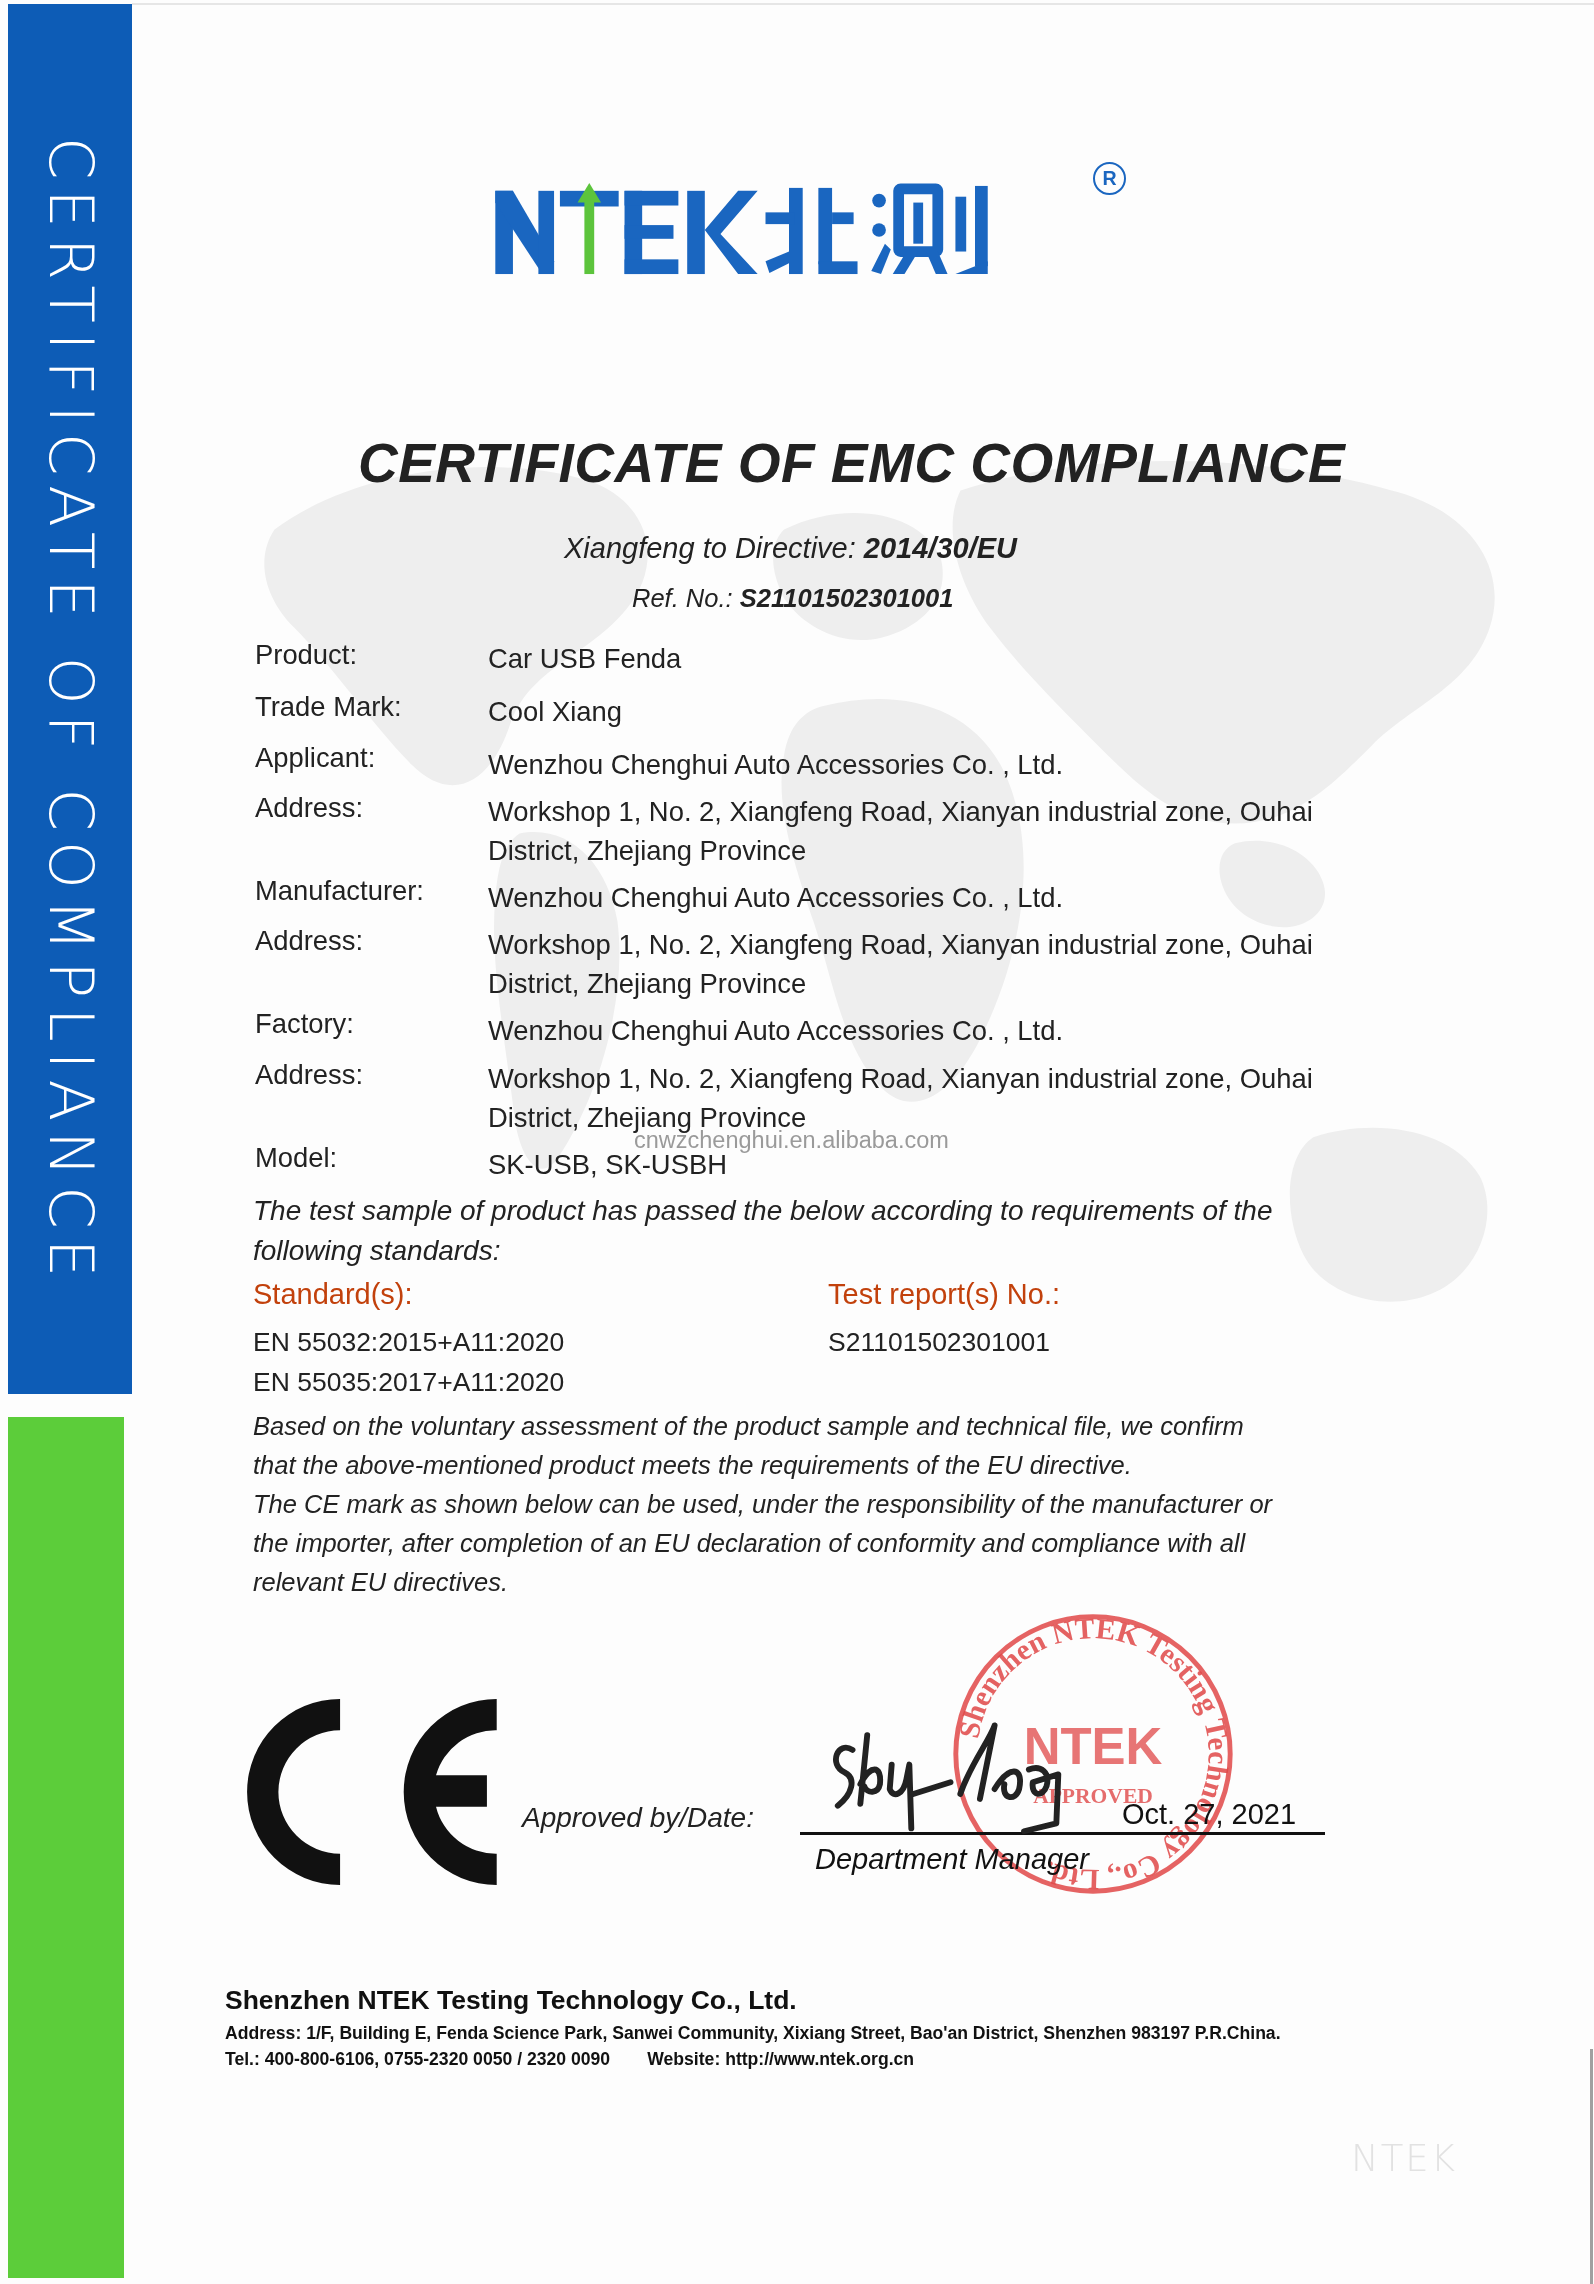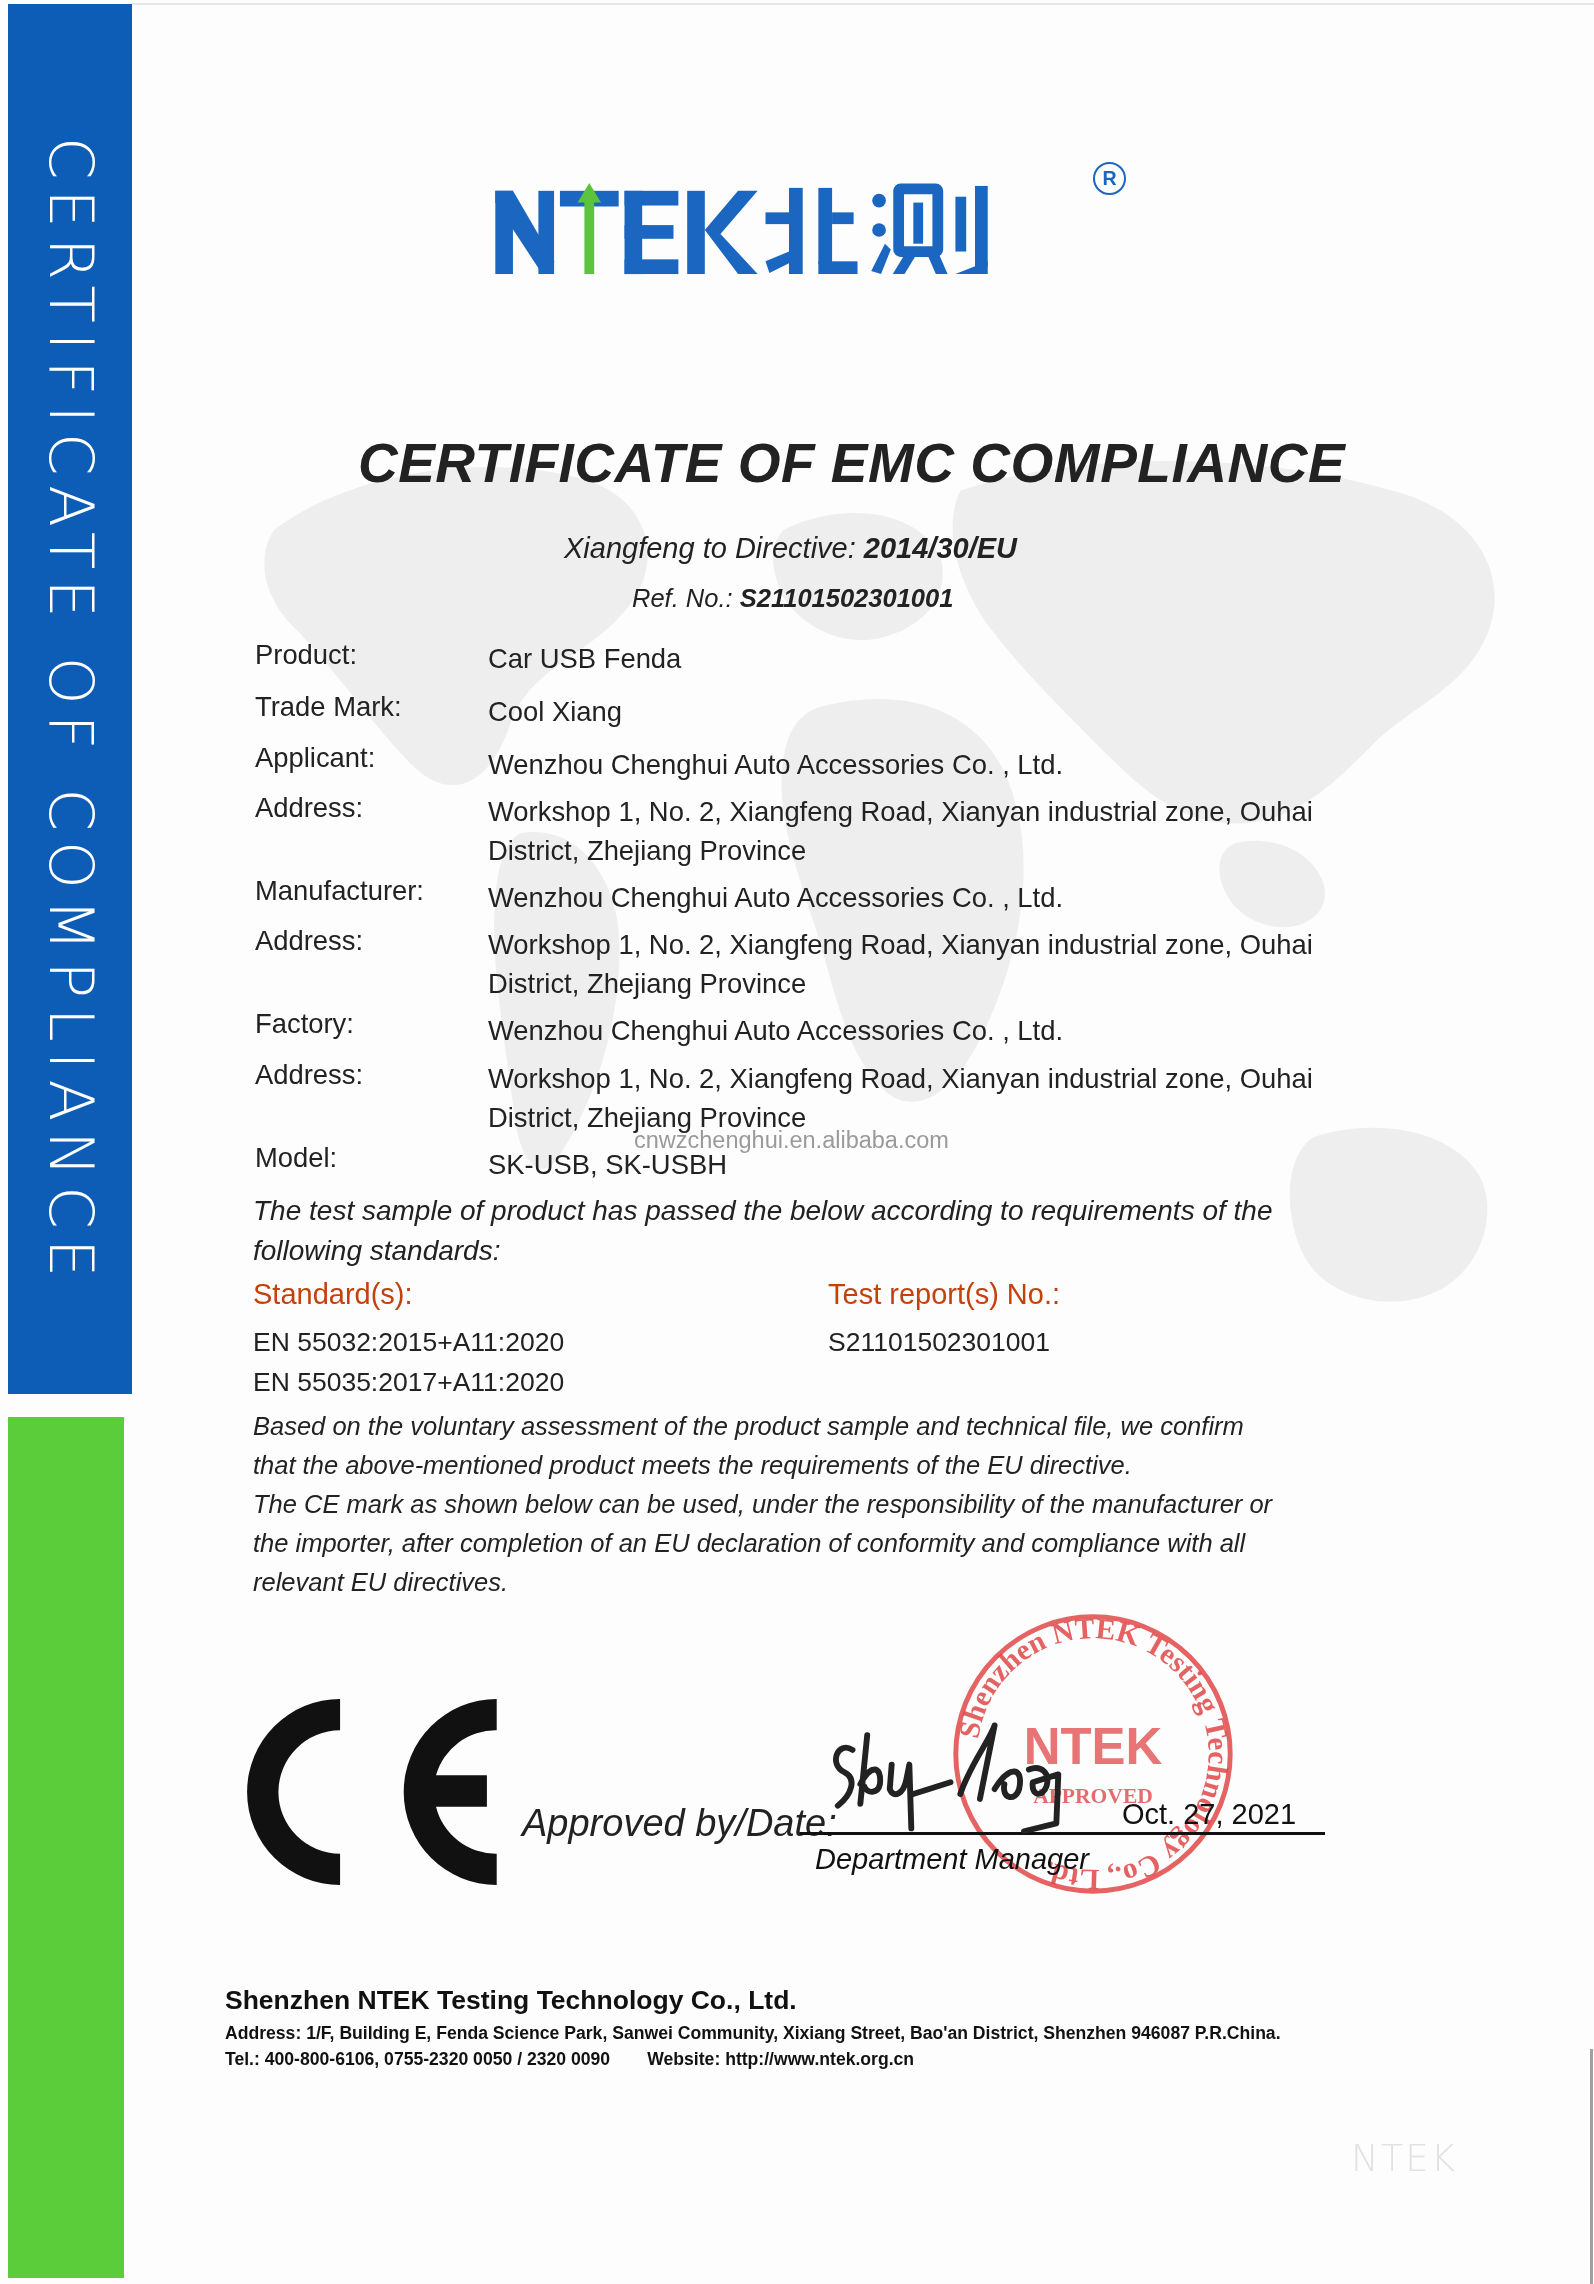--- a/index.html
+++ b/index.html
@@ -46,21 +46,21 @@
     .watermark-site { position:absolute; left:634px; top:1127px; font-size:23.5px; color:#9a9a9a; }
 
     .italic-para { position:absolute; left:253px; font-style:italic; font-size:28px; color:#222; line-height:39px; width:1127px; }
     .std-head { position:absolute; font-size:29px; color:#c2410c; }
     .std-item { position:absolute; font-size:26.5px; color:#222; }
     .conf-para { position:absolute; left:253px; top:1407px; font-style:italic; font-size:25.5px; line-height:39px; color:#222; width:1127px; }
 
     
     .ce { position:absolute; left:237px; top:1699px; width:260px; height:186px; }
 
-    .approved-label { position:absolute; left:522px; top:1802px; font-style:italic; font-size:38px; color:#222; }
+    .approved-label { position:absolute; left:522px; top:1802px; font-style:italic; font-size:28px; color:#222; }
     .sig-line { position:absolute; left:800px; top:1832px; width:525px; height:2.9px; background:#111; }
     .date { position:absolute; left:1122px; top:1798px; font-size:29px; color:#111; }
     .dept { position:absolute; left:815px; top:1843px; font-style:italic; font-size:29px; color:#111; }
 
     .stamp { position:absolute; left:946px; top:1607px; width:294px; height:294px; }
     .signature { position:absolute; left:823px; top:1696px; width:353px; height:147px; }
 
     .footer-company { position:absolute; left:225px; top:1985px; font-weight:700; font-size:26.5px; color:#111; }
     .footer-line { position:absolute; left:225px; font-weight:700; font-size:17.6px; color:#111; }
 
@@ -220,21 +220,21 @@
     <path d="M45,40 L38,110 M38,90 C48,70 60,70 58,90 C56,100 45,100 42,92"></path>
     <path d="M70,70 L68,95 C72,105 82,100 85,85 L88,70 L90,135"></path>
     <path d="M92,100 L130,88"></path>
     <path d="M140,100 C150,70 170,45 175,30 M160,105 L175,30"></path>
     <path d="M175,95 C190,70 205,72 200,95 C196,108 182,105 185,90"></path>
     <path d="M210,75 C222,70 232,78 228,92 C224,104 212,102 214,88 L240,80 L238,130 L205,138"></path>
   </g>
 </svg>
 
 <div class="footer-company">Shenzhen NTEK Testing Technology Co., Ltd.</div>
-<div class="footer-line" style="top:2023px">Address: 1/F, Building E, Fenda Science Park, Sanwei Community, Xixiang Street, Bao'an District, Shenzhen 946087 P.R.China.</div>
+<div class="footer-line" style="top:2023px">Address: 1/F, Building E, Fenda Science Park, Sanwei Community, Xixiang Street, Bao'an District, Shenzhen 983197 P.R.China.</div>
 <div class="footer-line" style="top:2049px">
   <span>Tel.: 400-800-6106, 0755-2320 0050 / 2320 0090</span>
   <span style="display:inline-block; width:27.4px"></span>
   <span>Website: http://www.ntek.org.cn</span>
 </div>
 
 <div class="corner-watermark">NTEK</div>
 
 
 </body></html>

